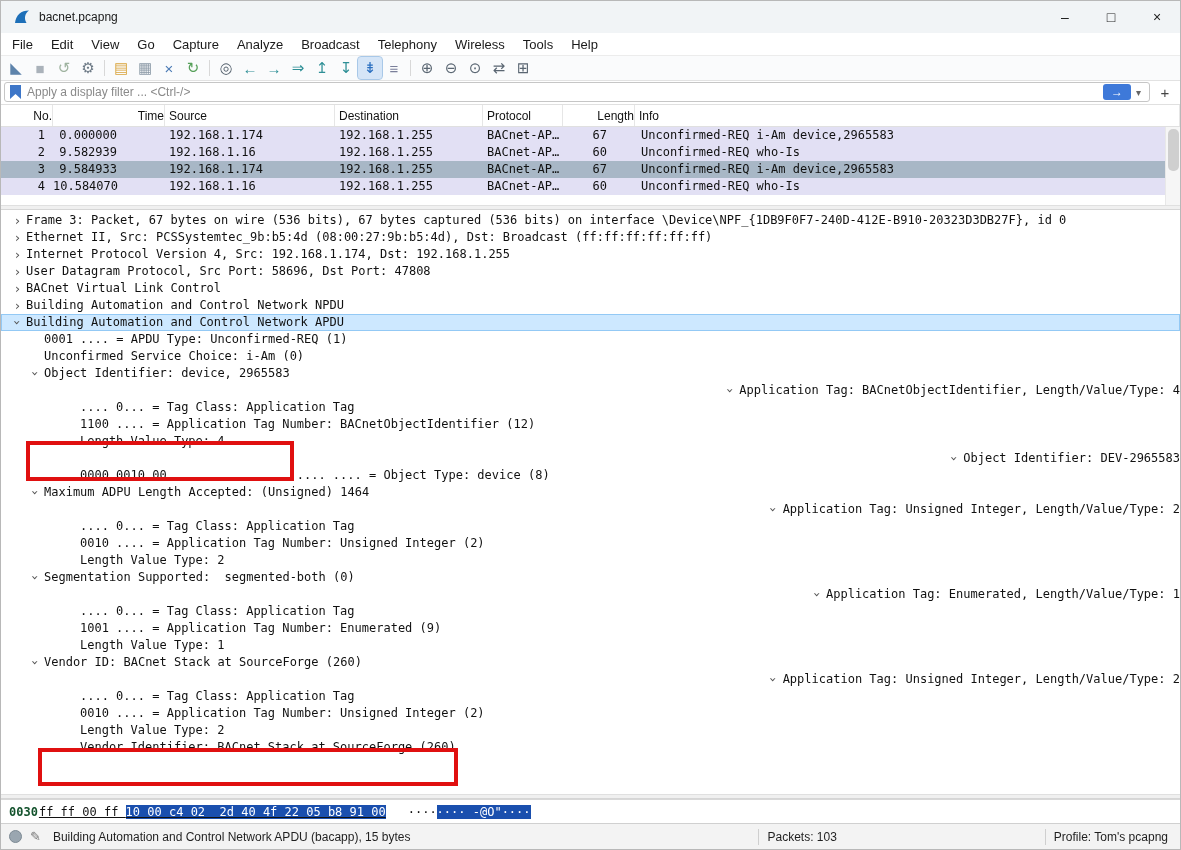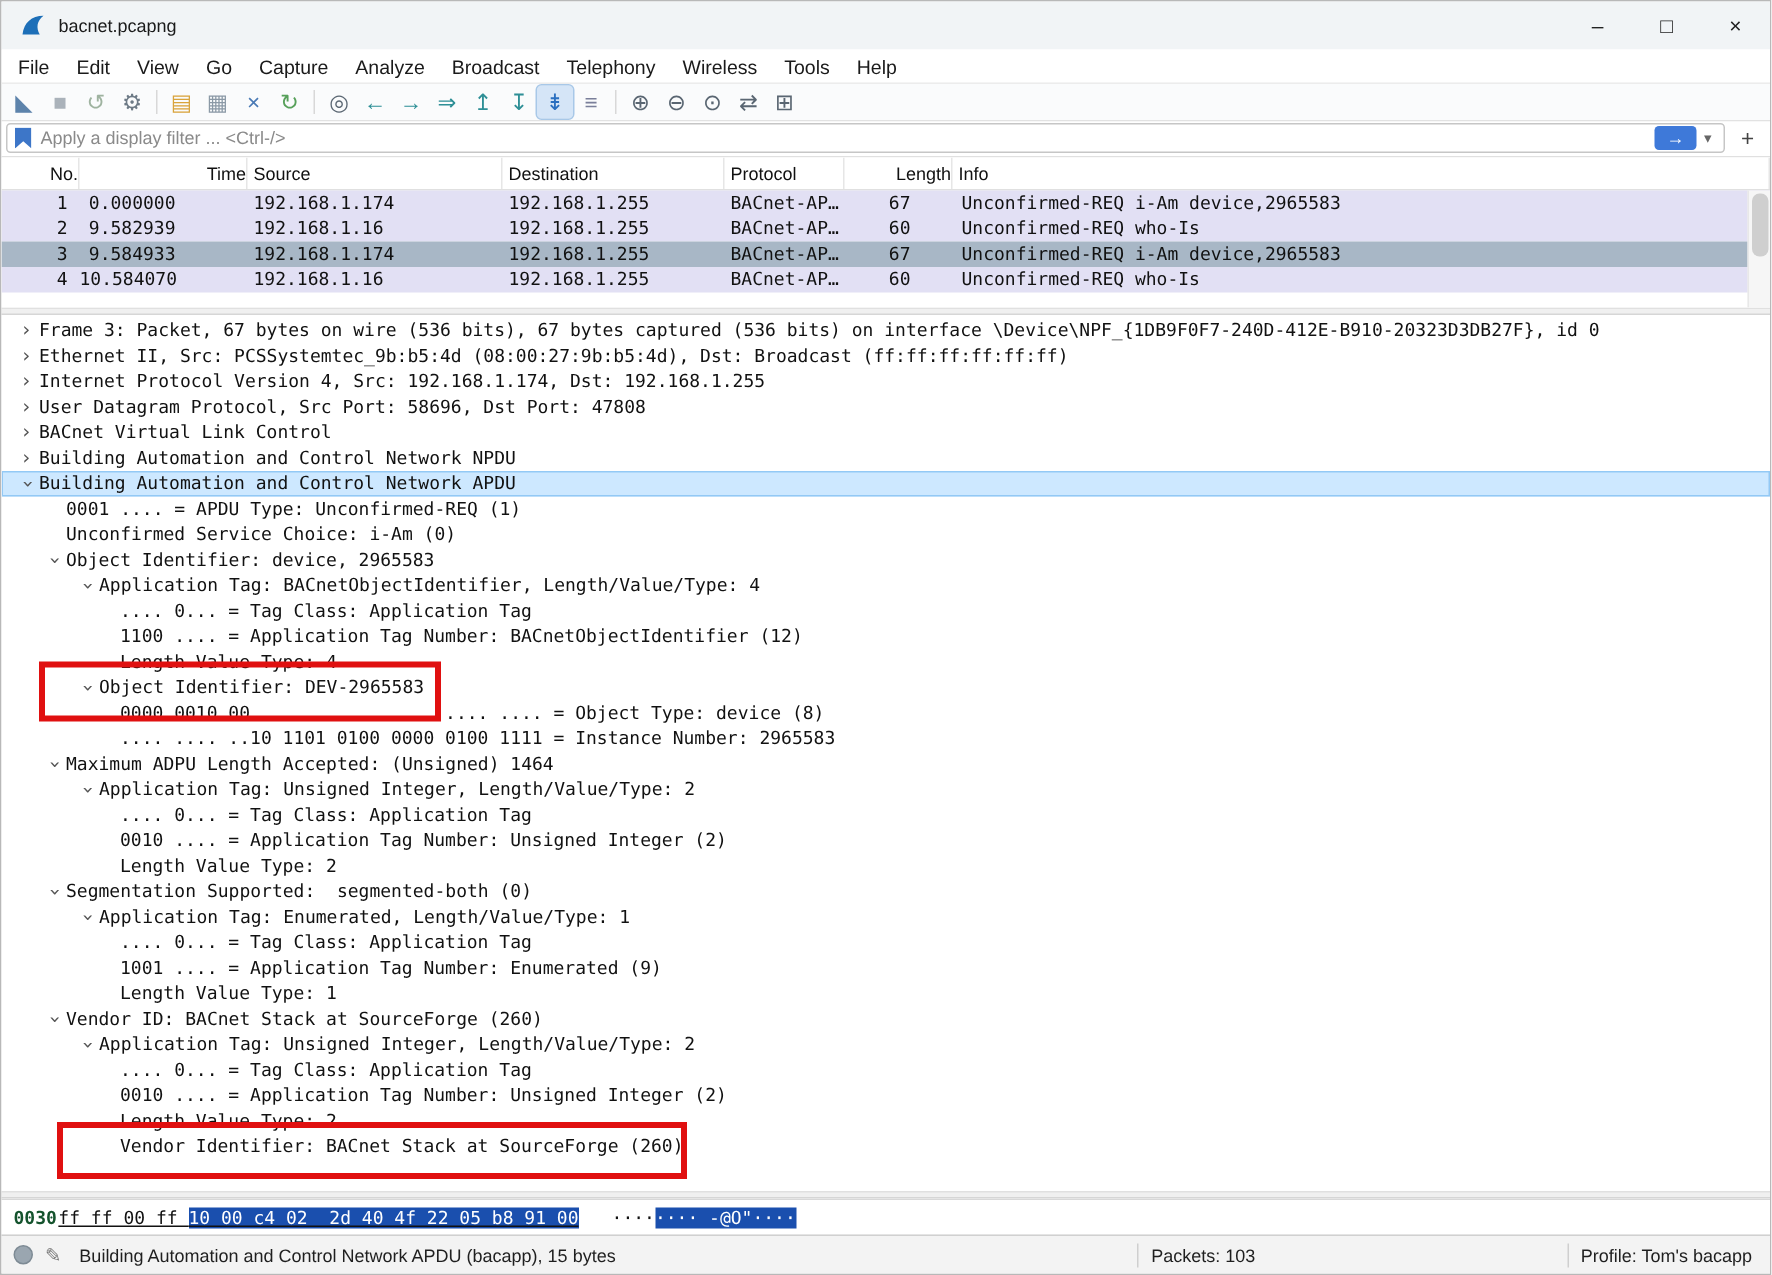--- a/index.html
+++ b/index.html
@@ -54,21 +54,21 @@
   
   .details { flex:1; position:relative; background:#fff; font-family:"DejaVu Sans Mono",monospace; font-size:12px; color:#111; padding-top:2px; overflow:hidden; }
   .d-line { height:17px; line-height:17px; white-space:pre; display:flex; }
   .d-line.selected { background:#cde8ff; box-shadow:inset 0 0 0 1px #93c9f5; }
   .d-exp { width:17px; flex:0 0 17px; text-align:center; color:#555; }
   .d-exp.collapsed::before { content:"›"; display:inline-block; font-size:13px; }
   .d-exp.expanded::before { content:"›"; display:inline-block; font-size:13px; transform:rotate(90deg); }
   .d-exp.none::before { content:""; }
   .lvl0 { padding-left:8px; }
   .lvl1 { padding-left:26px; }
-  .lvl2 { padding-left:48px; }
+  .lvl2 { padding-left:60px;justify-content:flex-end; }
   .lvl3 { padding-left:62px; }
   .anno { position:absolute; border:4px solid #e01010; pointer-events:none; }
   .anno1 { left:25px; top:231px; width:268px; height:40px; }
   .anno2 { left:37px; top:538px; width:420px; height:38px; }
 
   
   .hexpane { flex:0 0 24px; border-top:1px solid #d8d8d8; background:#fff; font-family:"DejaVu Sans Mono",monospace; font-size:12px; color:#111; display:flex; align-items:center; white-space:pre; }
   .hex-offset { color:#14532d; margin-left:8px;font-weight:bold; }
   .hex-bytes { margin-left:1px;text-decoration:underline; }
   .hex-sel { background:#1a4fae; color:#fff; }
@@ -185,21 +185,20 @@
         <div class="d-line lvl0 selected"><span class="d-exp expanded"></span><span>Building Automation and Control Network APDU</span></div>
         <div class="d-line lvl1"><span class="d-exp none"></span><span>0001 .... = APDU Type: Unconfirmed-REQ (1)</span></div>
         <div class="d-line lvl1"><span class="d-exp none"></span><span>Unconfirmed Service Choice: i-Am (0)</span></div>
         <div class="d-line lvl1"><span class="d-exp expanded"></span><span>Object Identifier: device, 2965583</span></div>
         <div class="d-line lvl2"><span class="d-exp expanded"></span><span>Application Tag: BACnetObjectIdentifier, Length/Value/Type: 4</span></div>
         <div class="d-line lvl3"><span class="d-exp none"></span><span>.... 0... = Tag Class: Application Tag</span></div>
         <div class="d-line lvl3"><span class="d-exp none"></span><span>1100 .... = Application Tag Number: BACnetObjectIdentifier (12)</span></div>
         <div class="d-line lvl3"><span class="d-exp none"></span><span>Length Value Type: 4</span></div>
         <div class="d-line lvl2"><span class="d-exp expanded"></span><span>Object Identifier: DEV-2965583</span></div>
         <div class="d-line lvl3"><span class="d-exp none"></span><span>0000 0010 00.. .... .... .... .... .... = Object Type: device (8)</span></div>
-        <div class="d-line lvl3"><span class="d-exp none"></span><span>.... .... ..10 1101 0100 0000 0100 1111 = Instance Number: 2965583</span></div>
         <div class="d-line lvl1"><span class="d-exp expanded"></span><span>Maximum ADPU Length Accepted: (Unsigned) 1464</span></div>
         <div class="d-line lvl2"><span class="d-exp expanded"></span><span>Application Tag: Unsigned Integer, Length/Value/Type: 2</span></div>
         <div class="d-line lvl3"><span class="d-exp none"></span><span>.... 0... = Tag Class: Application Tag</span></div>
         <div class="d-line lvl3"><span class="d-exp none"></span><span>0010 .... = Application Tag Number: Unsigned Integer (2)</span></div>
         <div class="d-line lvl3"><span class="d-exp none"></span><span>Length Value Type: 2</span></div>
         <div class="d-line lvl1"><span class="d-exp expanded"></span><span>Segmentation Supported:  segmented-both (0)</span></div>
         <div class="d-line lvl2"><span class="d-exp expanded"></span><span>Application Tag: Enumerated, Length/Value/Type: 1</span></div>
         <div class="d-line lvl3"><span class="d-exp none"></span><span>.... 0... = Tag Class: Application Tag</span></div>
         <div class="d-line lvl3"><span class="d-exp none"></span><span>1001 .... = Application Tag Number: Enumerated (9)</span></div>
         <div class="d-line lvl3"><span class="d-exp none"></span><span>Length Value Type: 1</span></div>
@@ -223,16 +222,16 @@
   </div>
 
   <div class="statusbar">
     <div class="sb-expert"></div>
     <span class="sb-note">✎</span>
     <span class="sb-detail">Building Automation and Control Network APDU (bacapp), 15 bytes</span>
     <span class="sb-sep"></span>
     <span>Packets: 103</span>
     <span class="sb-gap"></span>
     <span class="sb-sep"></span>
-    <span class="sb-profile">Profile: Tom's bacapp</span>
+    <span class="sb-profile">Profile: Tom's pcapng</span>
   </div>
 
 </div>
 
 </body></html>

